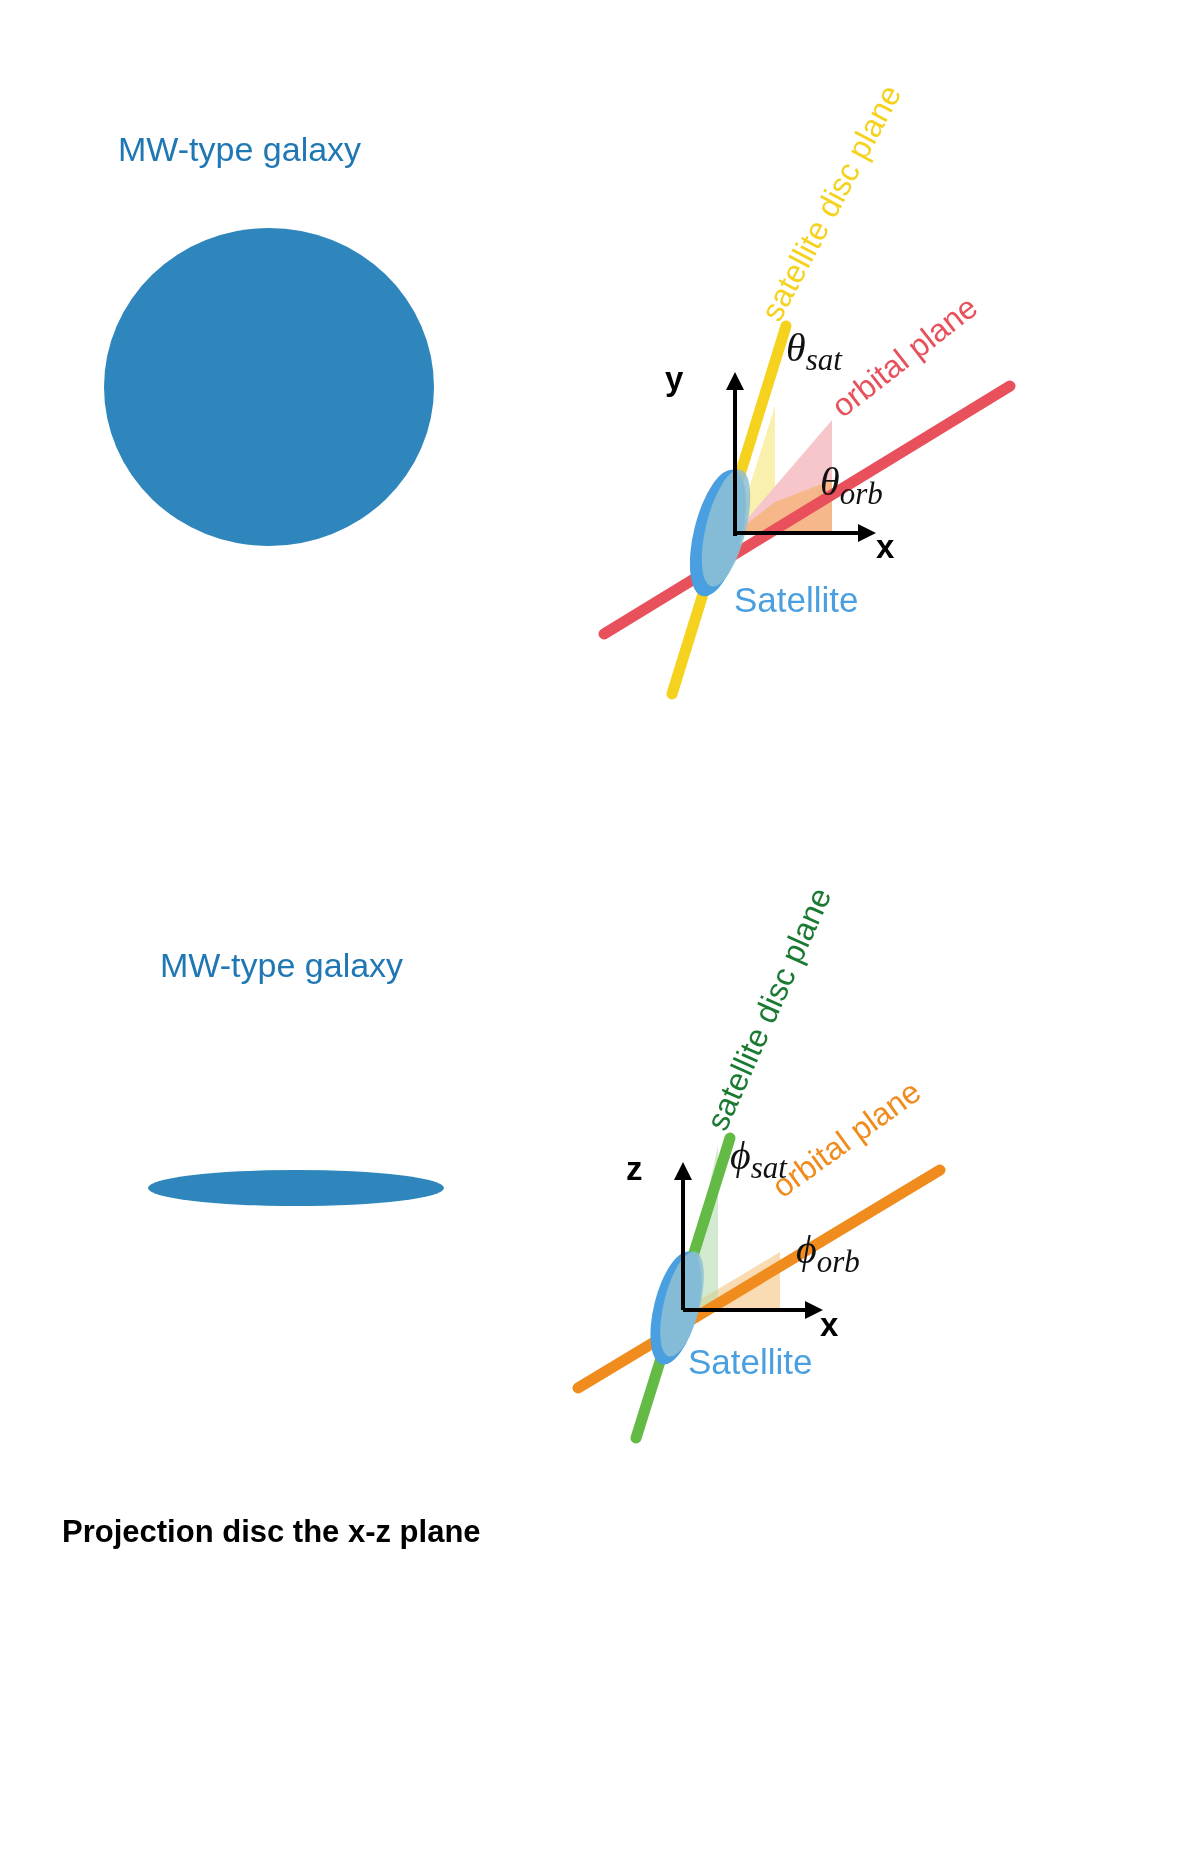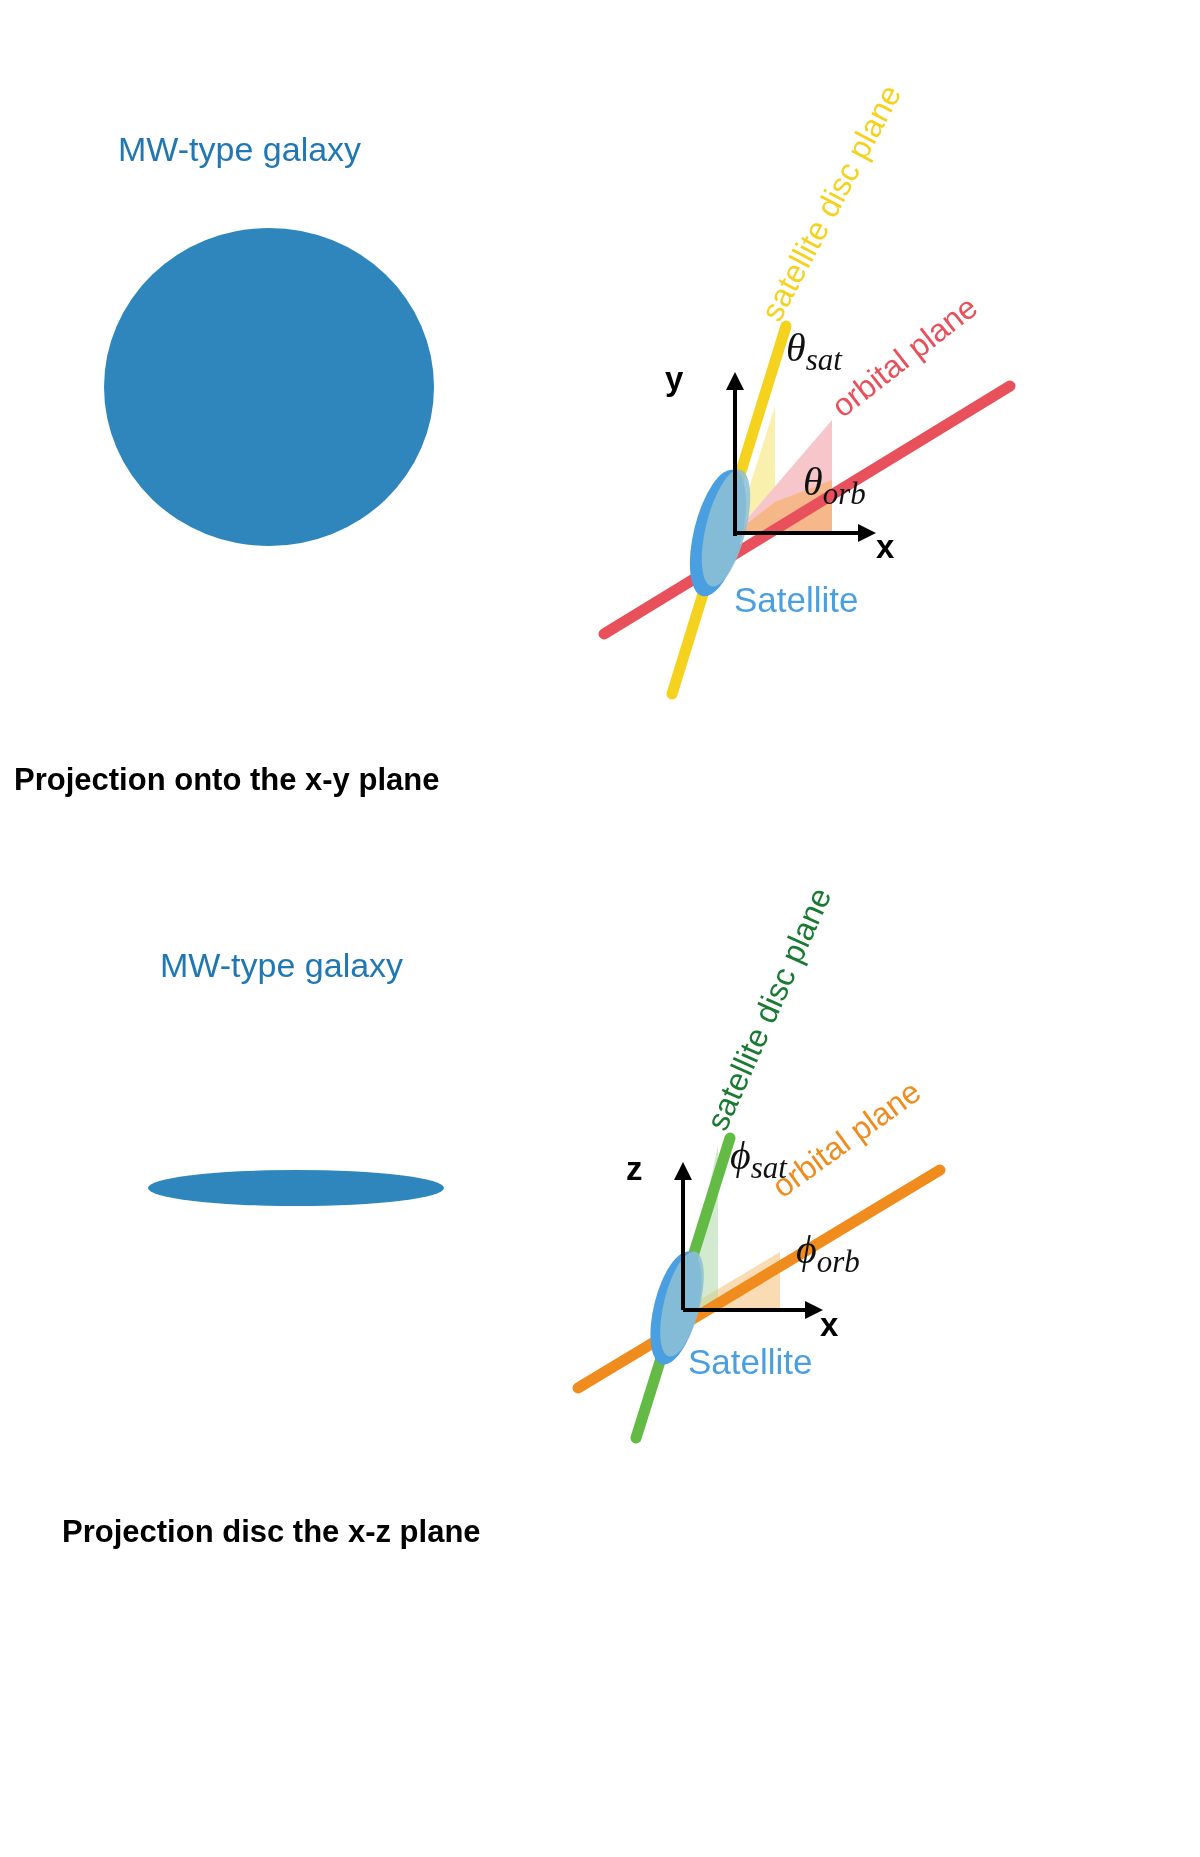--- a/index.html
+++ b/index.html
@@ -79,27 +79,26 @@
   <div class="axis-label" style="left:876px;top:528px;">x</div>
 
   <div class="rot-label" style="left:770px;top:300px;color:#f5d21e;
        transform:rotate(-62deg);">satellite disc plane</div>
   <div class="rot-label" style="left:836px;top:392px;color:#e8505b;
        transform:rotate(-38deg);">orbital plane</div>
 
   <div class="angle-sym" style="left:786px;top:324px;">
     <span>θ</span><sub>sat</sub>
   </div>
-  <div class="angle-sym" style="left:803px;top:458px;">
+  <div class="angle-sym" style="left:820px;top:458px;">
     <span>θ</span><sub>orb</sub>
   </div>
 
   <div class="sat-name" style="left:734px;top:580px;">Satellite</div>
 
-  <div class="caption" style="left:14px;top:762px;">Projection onto the x-y plane</div>
 </div>
 
 <div class="panel" id="panel-xz">
 
   <div class="galaxy-title" style="left:160px;top:126px;">MW-type galaxy</div>
 
   <div class="galaxy-disc-edge" style="left:148px;top:350px;width:296px;height:36px;"></div>
 
   <svg width="1200" height="1037" style="position:absolute;left:0;top:0;">
 

